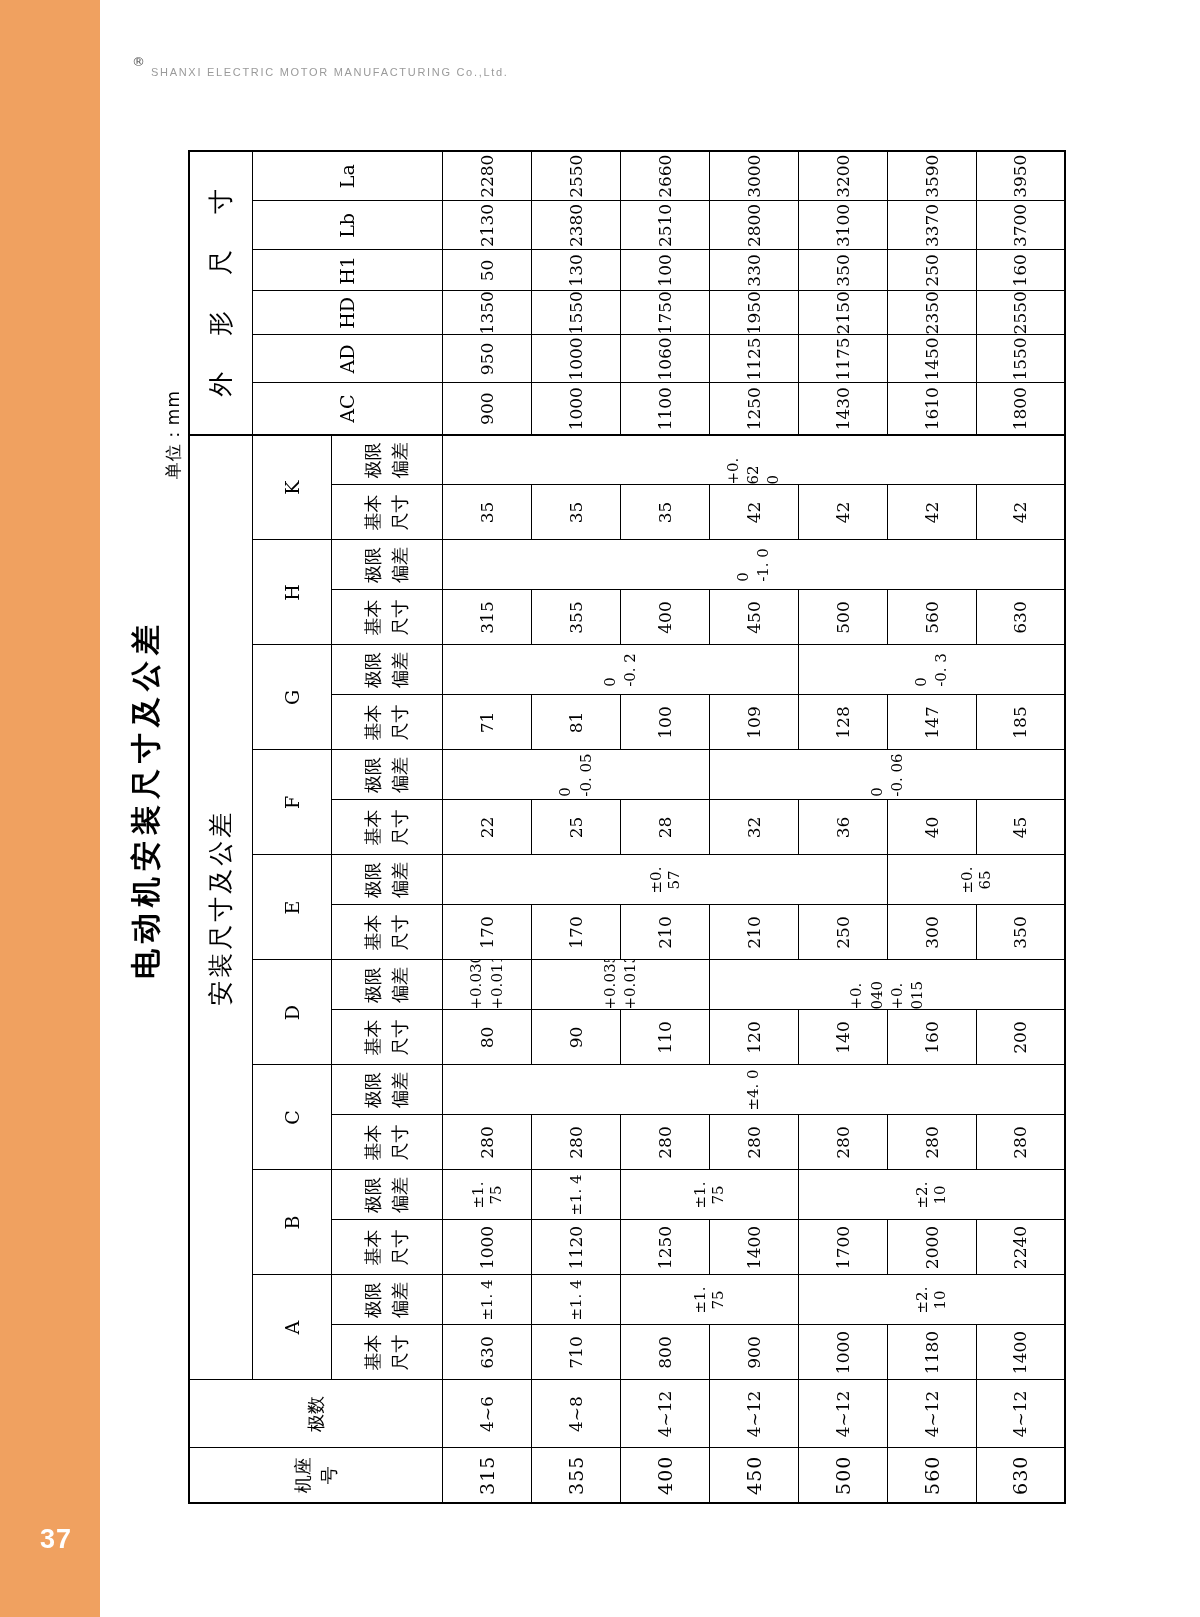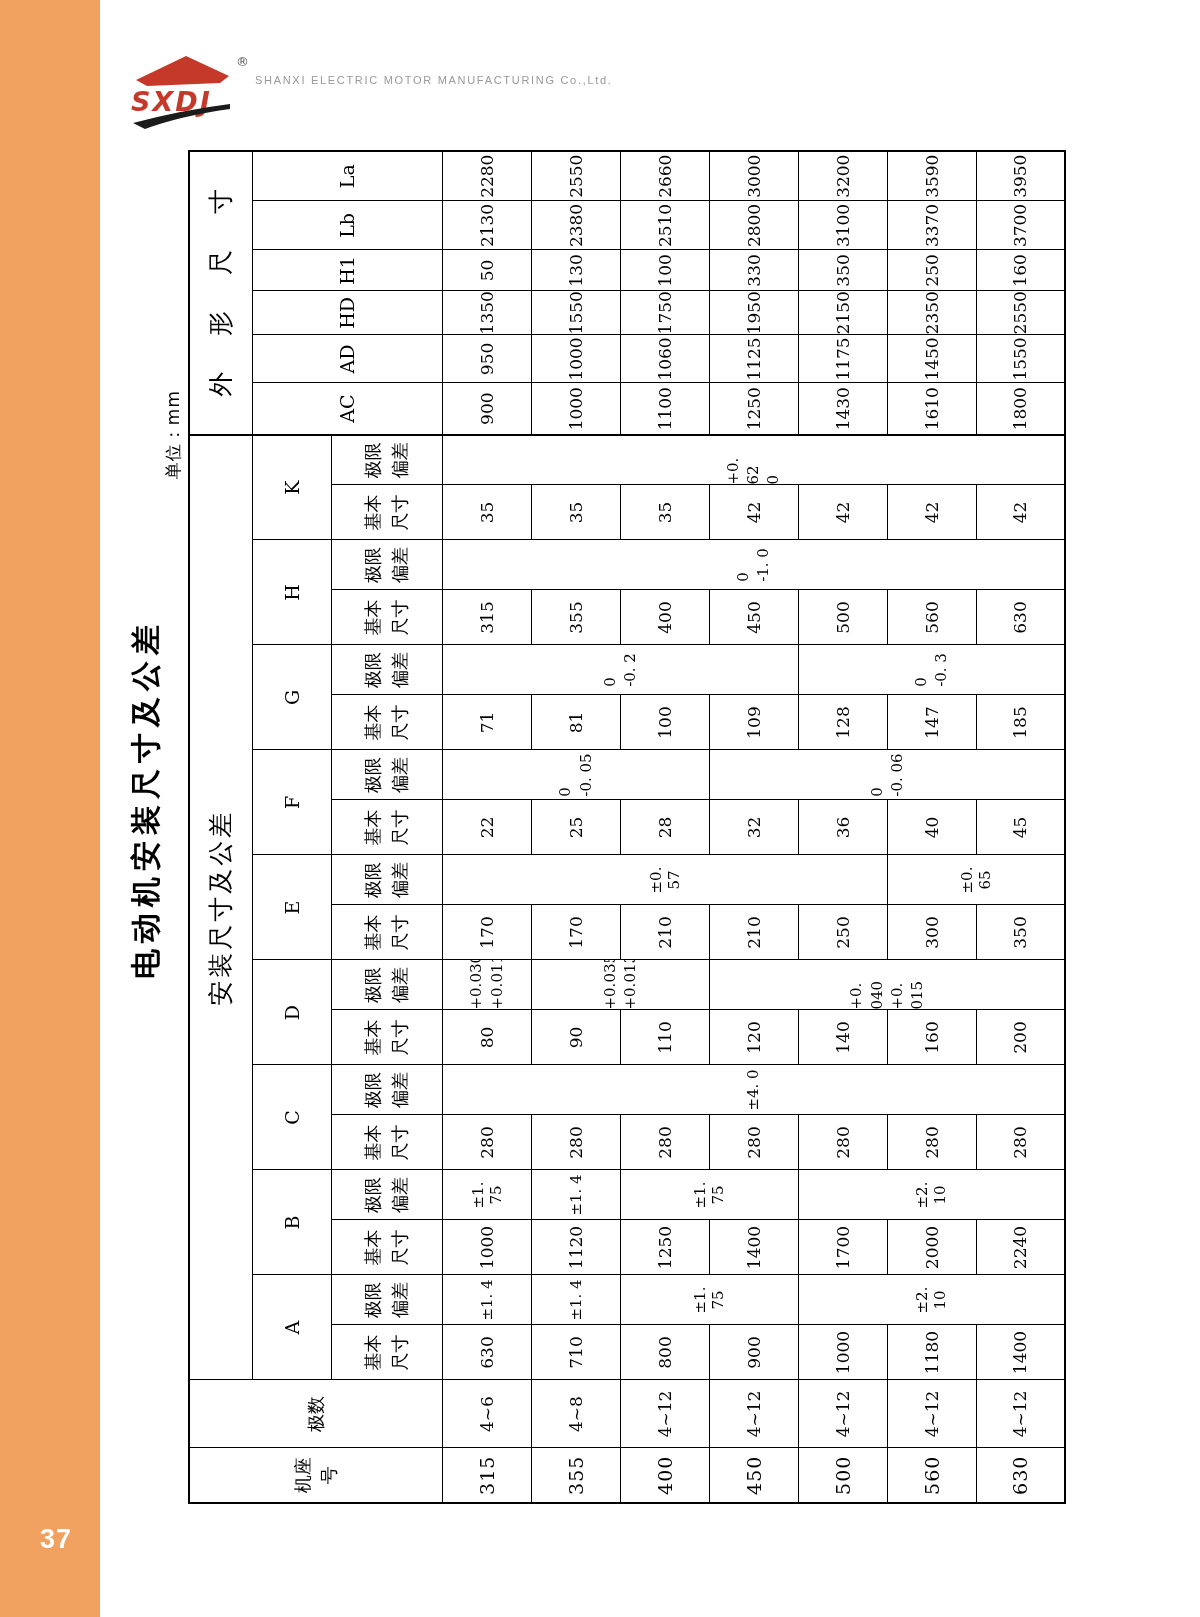--- a/index.html
+++ b/index.html
@@ -8,21 +8,21 @@
   .strip{position:absolute;left:0;top:0;width:100px;height:1617px;background:#F0A160;}
   .pagenum{position:absolute;left:40px;top:1524px;color:#fff;
            font:bold 27px "Liberation Sans",sans-serif;letter-spacing:1px;}
 
   
   .logo{position:absolute;left:130px;top:52px;display:flex;align-items:flex-start;}
   .mark{position:relative;width:104px;height:80px;flex:0 0 auto;}
   .reg{font:13px "DejaVu Sans",sans-serif;color:#555;margin:2px 6px 0 2px;}
   .nameblock{margin-top:10px;}
   .cn{font:bold 30px "DejaVu Sans",sans-serif;color:#4a4a4a;letter-spacing:2px;white-space:nowrap;}
-  .en{font:11px "Liberation Sans",sans-serif;color:#9a9a9a;letter-spacing:1.7px;margin-top:12px;white-space:nowrap;}
+  .en{font:11px "Liberation Sans",sans-serif;color:#9a9a9a;letter-spacing:1.7px;margin-top:4px;white-space:nowrap;}
 
   
   .rot{position:absolute;left:126px;top:150px;width:1354px;height:941px;
        transform-origin:0 0;transform:rotate(-90deg) translateX(-1354px);}
   .rtitle{position:absolute;top:0;left:0;width:100%;box-sizing:border-box;padding-left:56px;
           text-align:center;font:bold 30px "DejaVu Sans",sans-serif;letter-spacing:6px;}
   .runit{position:absolute;top:36px;right:240px;font:17px "DejaVu Sans",sans-serif;letter-spacing:1px;}
 
   table.dim{position:absolute;top:62px;left:0;width:1352px;border-collapse:collapse;
             table-layout:fixed;border:2px solid #000;}
@@ -42,27 +42,20 @@
   .tol2{display:inline-block;text-align:left;font-size:15px;line-height:1.35;}
   .bL{border-left-width:2px !important;}
 </style>
 </head>
 <body>
 
 <div class="page">
   <div class="strip"></div>
 
   <div class="logo">
-    <div class="mark">
-      <svg width="104" height="80" viewBox="0 0 104 80">
-        <polygon points="6,28 56,4 99,24 90,31 17,34" fill="#C5392B"></polygon>
-        <text x="1" y="59" font-size="27" font-weight="bold" font-style="italic" font-family="DejaVu Sans, sans-serif" fill="#C5392B" letter-spacing="2">SXDJ</text>
-        <path d="M3,71 Q52,58 100,52 L100,57 Q50,64 15,77 Z" fill="#1b1b1b"></path>
-      </svg>
-    </div>
     <div class="reg">®</div>
     <div class="nameblock">
       <div class="en">SHANXI ELECTRIC MOTOR MANUFACTURING Co.,Ltd.</div>
     </div>
   </div>
 
   <div class="rot">
     <div class="rtitle">电动机安装尺寸及公差</div>
     <div class="runit">单位：mm</div>
 

